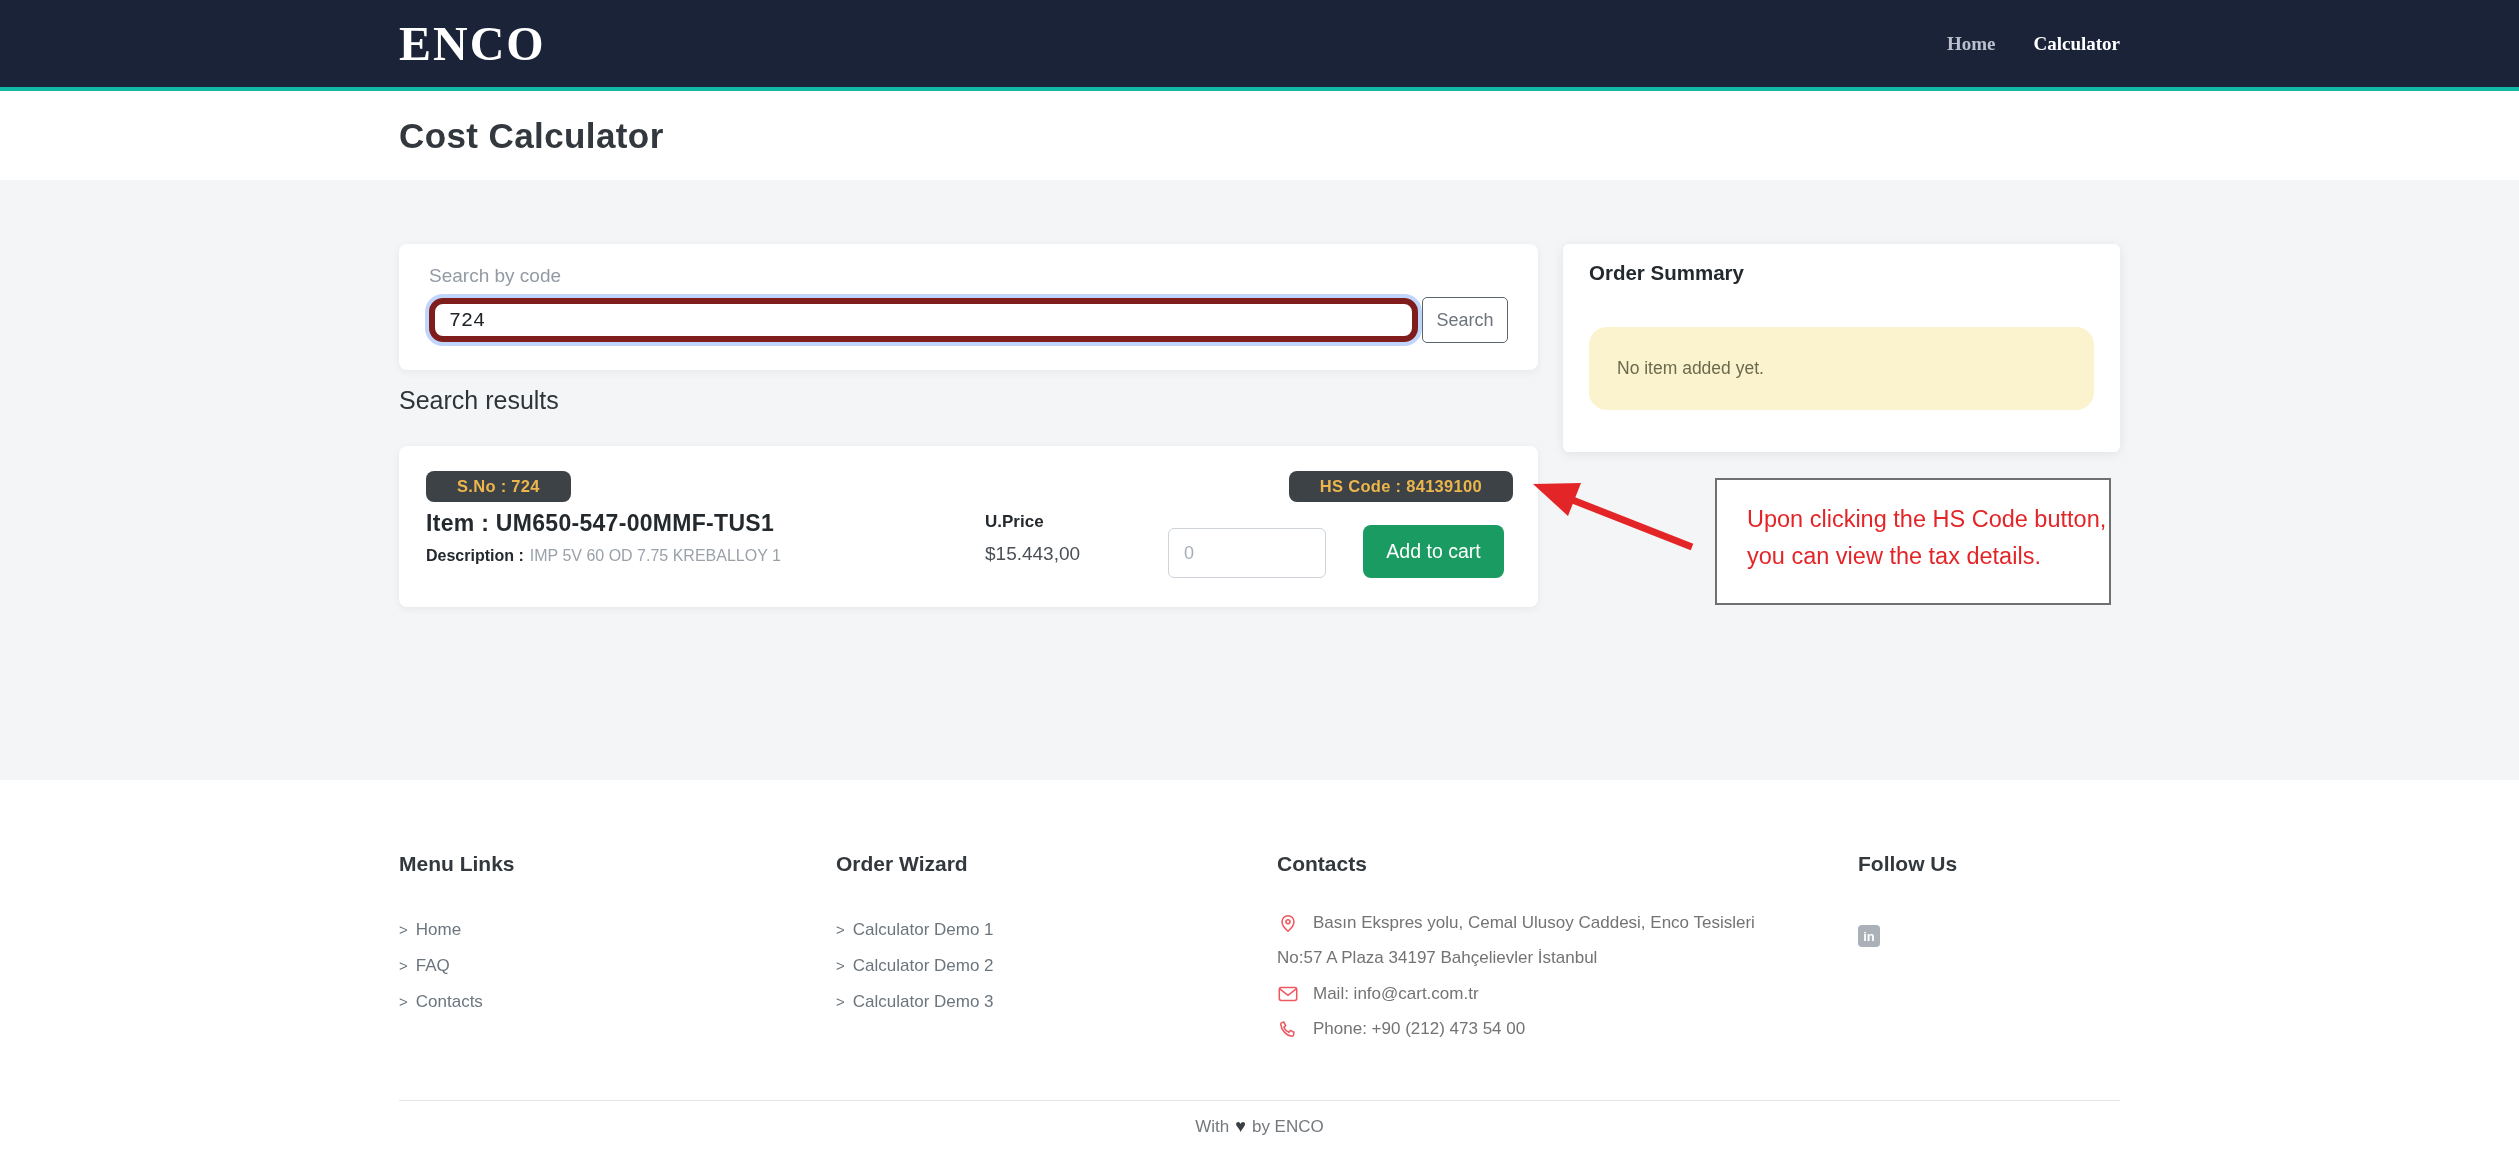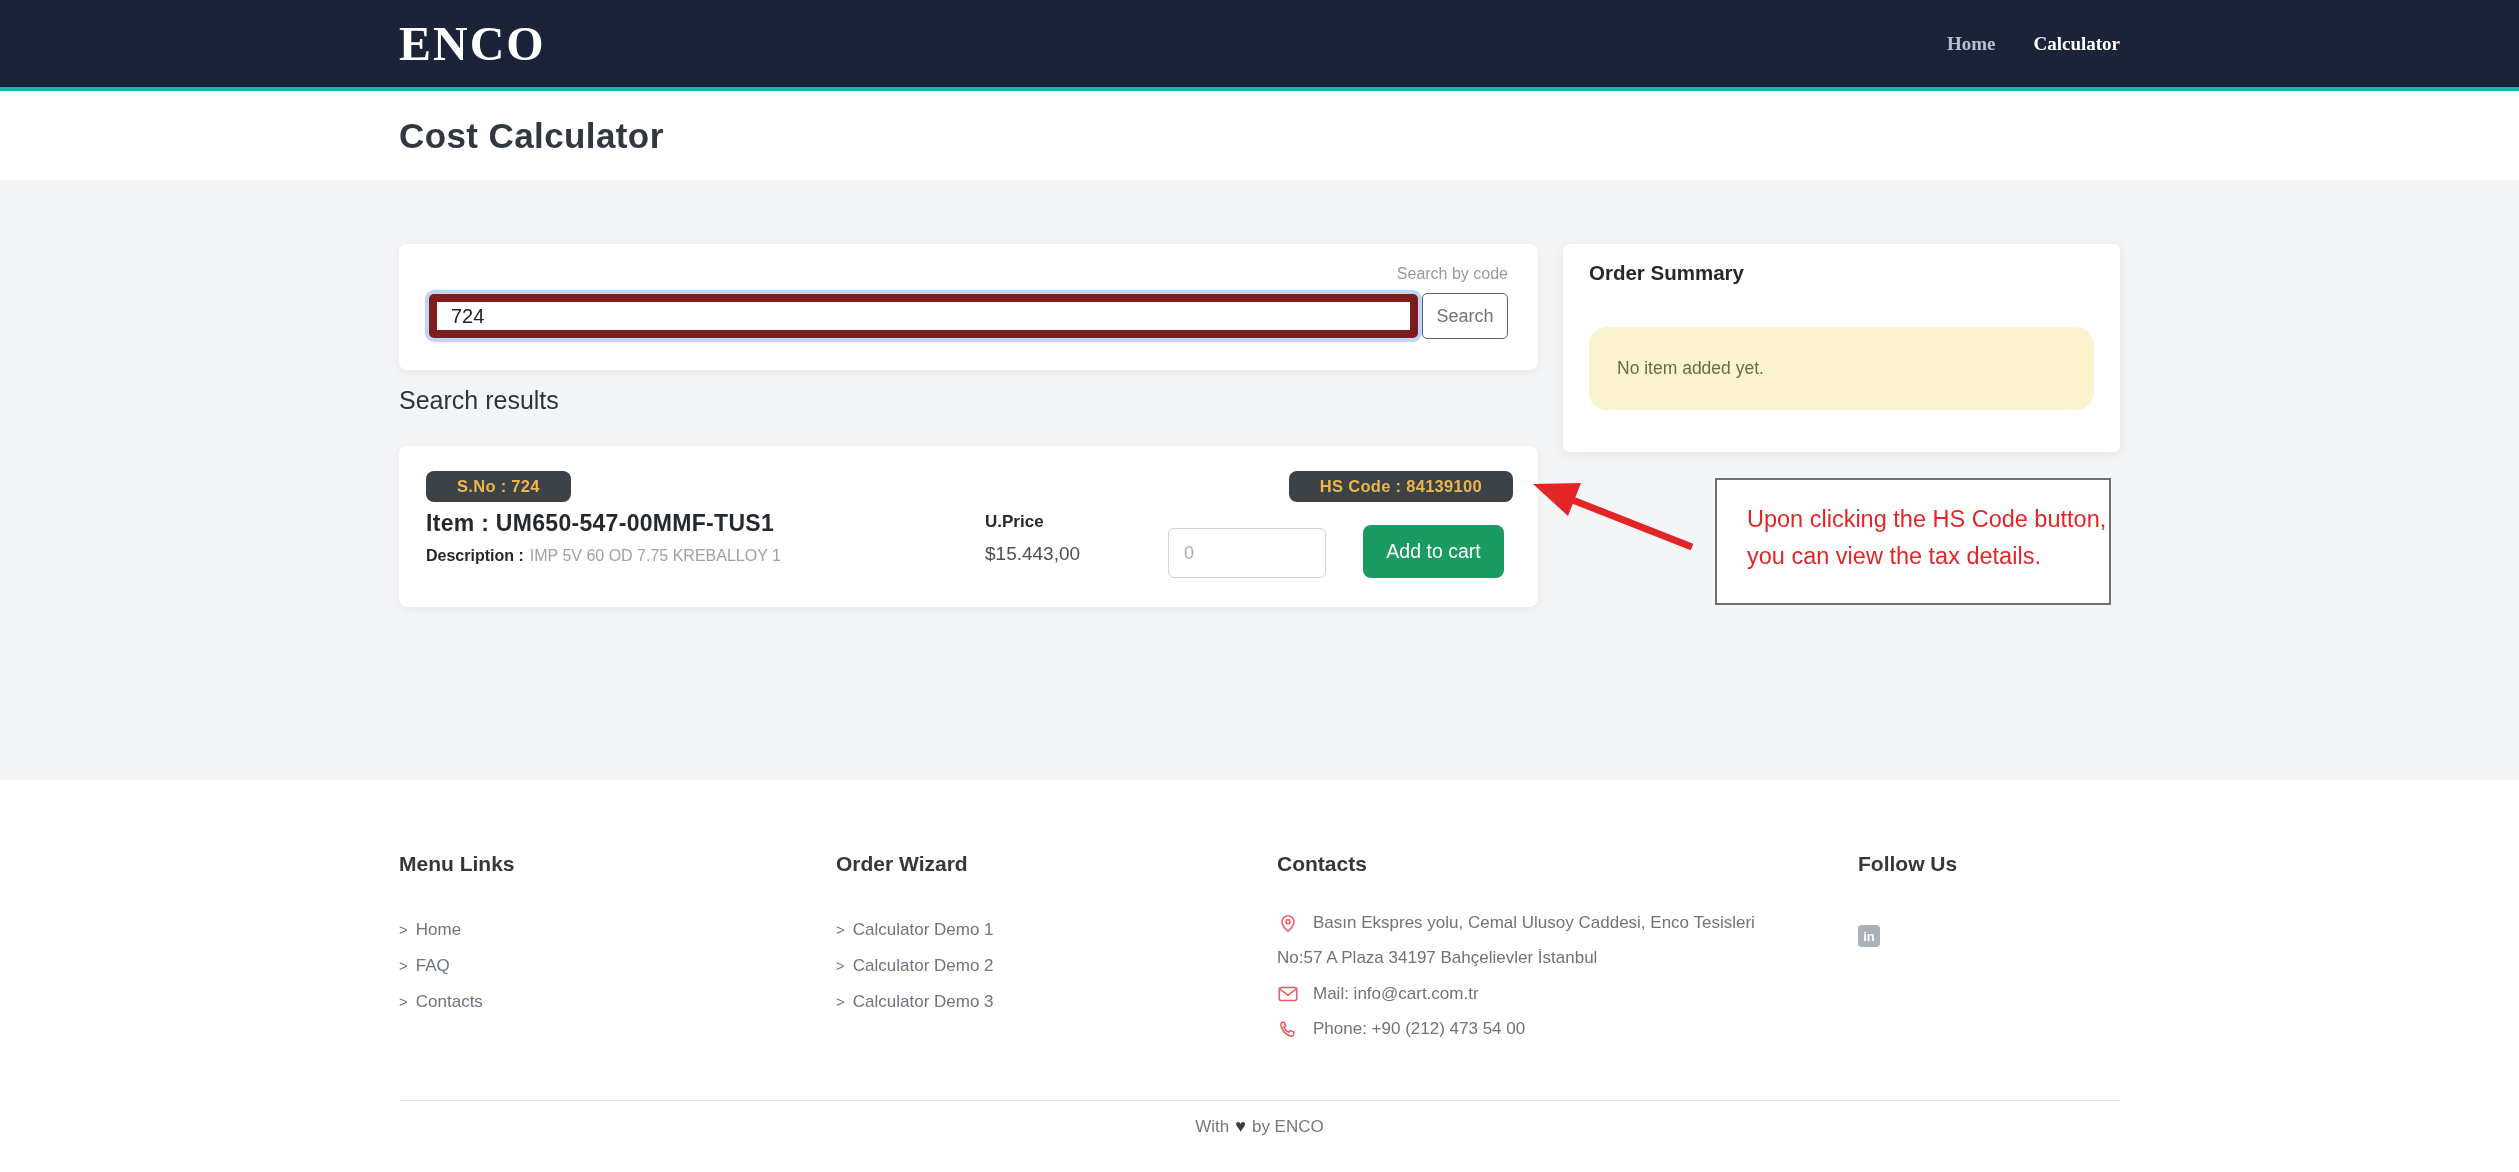--- a/index.html
+++ b/index.html
@@ -20,26 +20,26 @@
   .title-inner { width:1721px; margin:0 auto; }
   .page-title { font-size:35px; font-weight:600; color:#33383e; letter-spacing:.4px; }
 
   
   .content { position:relative; height:600px; background:#f4f5f6; }
 
   .card { background:#fff; border-radius:8px; box-shadow:0 2px 8px rgba(0,0,0,.06); }
 
   .search-card { position:absolute; left:399px; top:64px; width:1139px; height:126px;
                  padding:19px 30px; }
-  .search-label { font-size:16px; color:#939aa3; margin:2px 0 11px 0;text-align:right; }
+  .search-label { font-size:19px; color:#939aa3; margin:2px 0 11px 0; }
   .search-row { display:flex; }
   .search-input { flex:1; height:44px; font-size:20px; color:#212529; padding:0 14px;
-                  border:8px solid #7f1d1d; border-radius:5px; outline:none;
+                  border:6px solid #7f1d1d; border-radius:14px; outline:none;
                   box-shadow:0 0 0 4px rgba(96,150,240,.40);
-                  font-family:Liberation Sans, sans-serif; }
+                  font-family:Liberation Mono, monospace; }
   .search-btn { width:86px; height:46px; margin-left:4px; margin-top:-1px;
                 background:#fff; border:1px solid #5d646c; border-radius:5px;
                 color:#6c757d; font-size:18px; cursor:pointer;
                 font-family:"Liberation Sans", sans-serif; }
 
   .results-title { position:absolute; left:399px; top:206px; font-size:25px;
                    font-weight:500; color:#2f3439; }
 
   .result-card { position:absolute; left:399px; top:266px; width:1139px; height:161px; }
   .badge { position:absolute; top:25px; background:#3d4247; color:#ecb64c;

